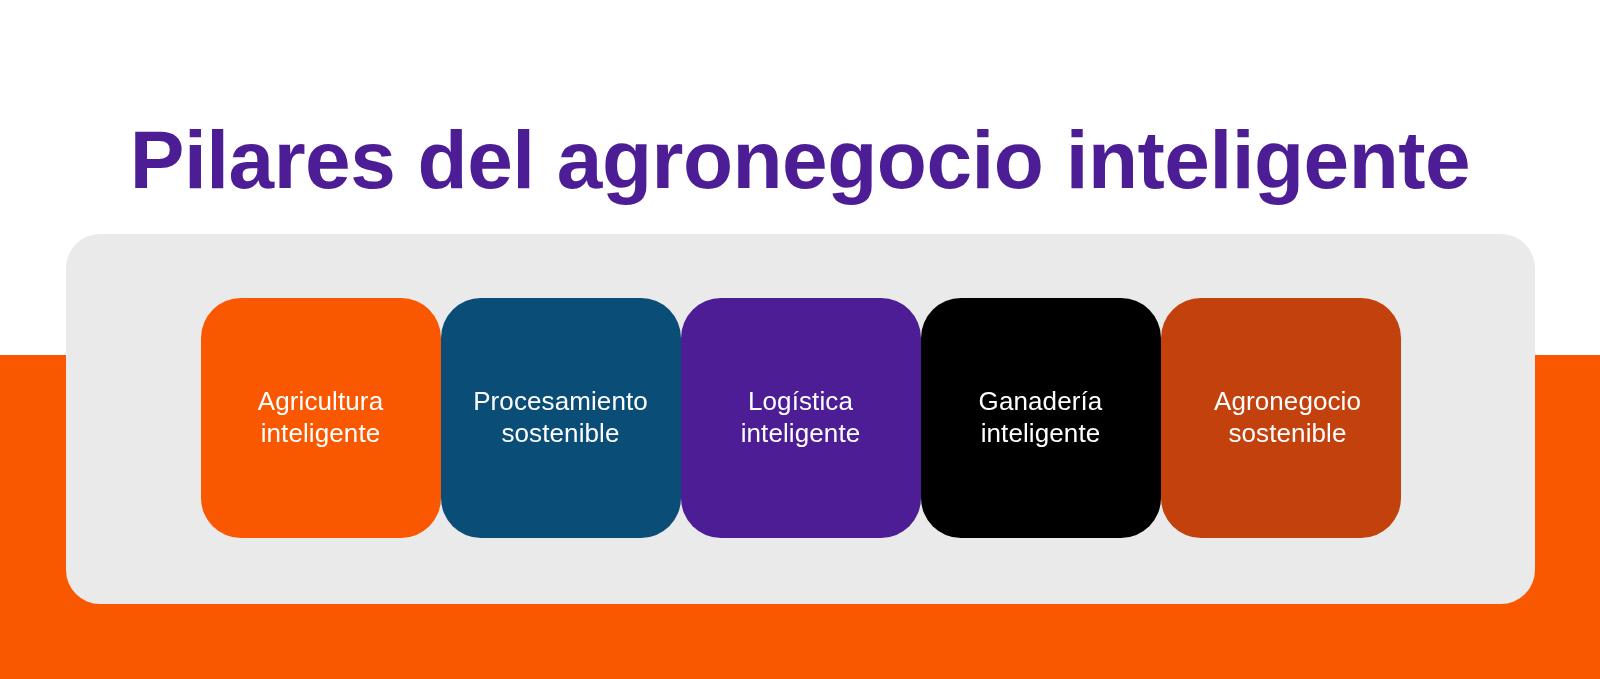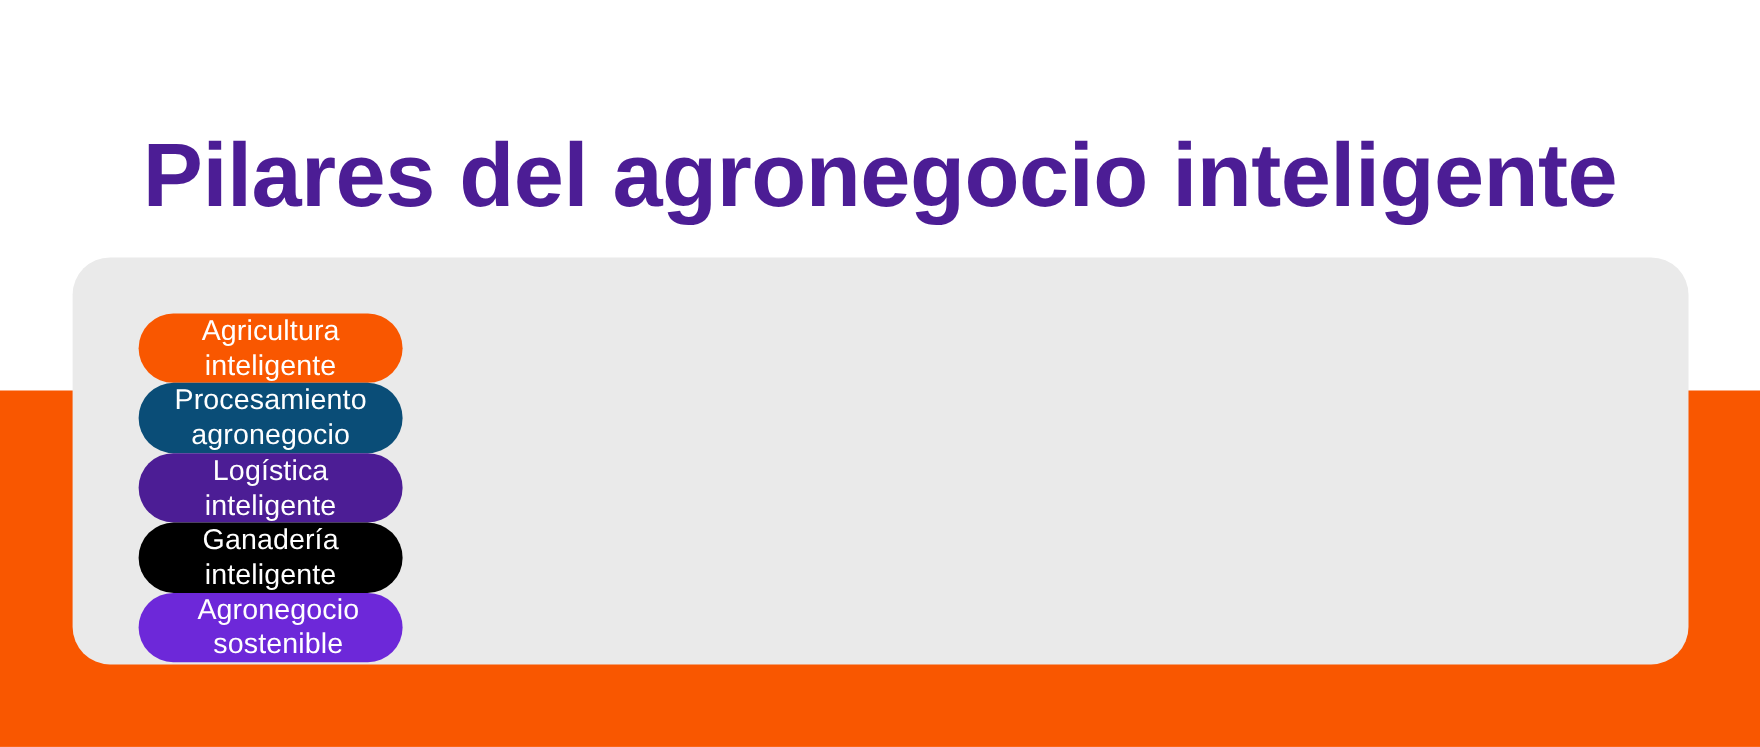--- a/index.html
+++ b/index.html
@@ -49,26 +49,25 @@
     height: 370px;
     background: #EAEAEA;
     border-radius: 34px;
     box-sizing: border-box;
   }
 
   
   .cards-row {
     position: absolute;
     left: 60px;
-    top: 51px;
+    top: 64px;
     width: 1349px;
     height: 240px;
     display: flex;
-    flex-direction: column;
-    justify-content: space-between;
+    justify-content: center;
     align-items: stretch;
   }
 
   .pillar-card {
     width: 240px;
     height: 240px;
     border-radius: 40px;
     display: flex;
     align-items: center;
     justify-content: center;
@@ -96,32 +95,32 @@
 <div class="panel" style="background: rgb(234, 234, 234);">
   <div class="cards-row">
 
     <div class="pillar-card" style="background: rgb(249, 87, 0);">
       <span class="pillar-label" style="color: rgb(255, 255, 255);">Agricultura
 inteligente</span>
     </div>
 
     <div class="pillar-card" style="background: rgb(10, 77, 119);">
       <span class="pillar-label" style="color: rgb(255, 255, 255);">Procesamiento
-agronegocio</span>
+sostenible</span>
     </div>
 
     <div class="pillar-card" style="background: #4c1d95;">
       <span class="pillar-label" style="color: rgb(255, 255, 255);">Logística
 inteligente</span>
     </div>
 
     <div class="pillar-card" style="background: #000000;">
       <span class="pillar-label" style="color: rgb(255, 255, 255);">Ganadería
 inteligente</span>
     </div>
 
-    <div class="pillar-card" style="background: #6d28d9; padding-left: 28px;">
+    <div class="pillar-card" style="background: #c2410c; padding-left: 28px;">
       <span class="pillar-label" style="color: rgb(255, 255, 255);">Agronegocio
 sostenible</span>
     </div>
 
   </div>
 </div>
 
 </body></html>

